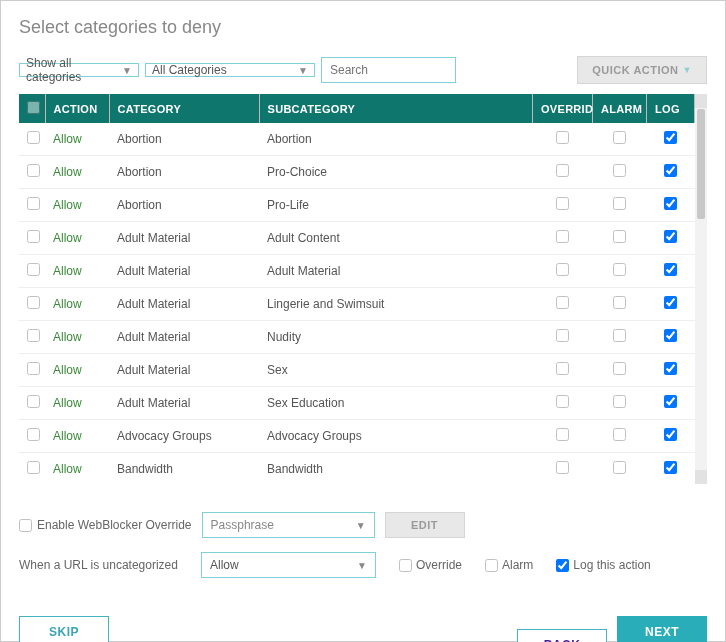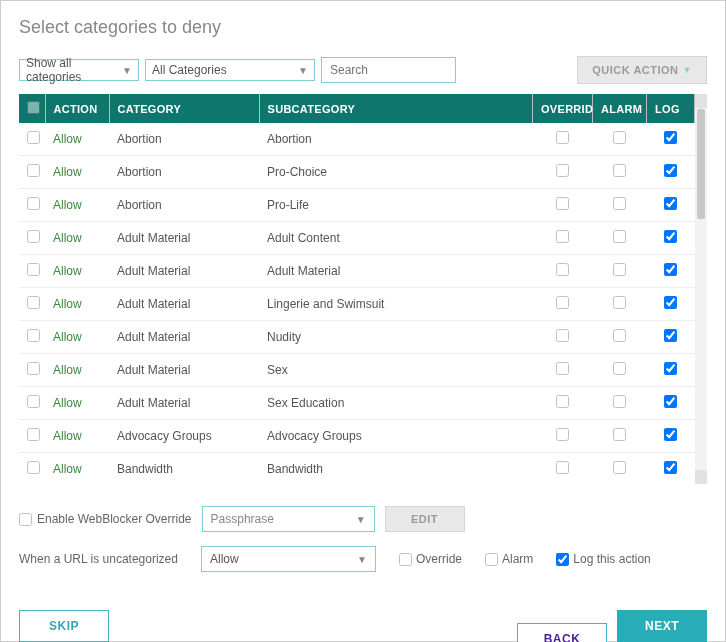--- a/index.html
+++ b/index.html
@@ -1,20 +1,20 @@
 <!DOCTYPE html>
 <html><head>
 <meta charset="utf-8">
 <style>
 * { box-sizing: border-box; margin: 0; padding: 0; }
 body { font-family: Arial, sans-serif; font-size: 12px; color: #555; background: #fff; }
 .dialog { width: 726px; height: 642px; border: 1px solid #ccc; padding: 16px 18px; position: relative; }
 .title { font-size: 18px; color: #888; font-weight: 400; margin-bottom: 18px; }
 .filter-bar { display: flex; align-items: center; gap: 6px; margin-bottom: 10px; }
-.select { border: 1px solid #7fd0d8; background: #fff; height: 22px; padding: 0 6px; font-size: 12px; color: #555; position: relative; display: flex; align-items: center; justify-content: space-between; cursor: pointer; }
+.select { border: 1px solid #7fd0d8; background: #fff; height: 14px; padding: 0 6px; font-size: 12px; color: #555; position: relative; display: flex; align-items: center; justify-content: space-between; cursor: pointer; }
 .select .caret { font-size: 10px; color: #888; margin-left: 8px; }
 .select.s1 { width: 120px; }
 .select.s2 { width: 170px; }
 .search { border: 1px solid #7fd0d8; height: 26px; width: 135px; padding: 0 8px; font-size: 12px; color: #999; }
 .spacer { flex: 1; }
 .quick-action { background: #e8e8e8; border: 1px solid #d5d5d5; color: #9a9a9a; font-weight: bold; letter-spacing: 0.5px; font-size: 11px; height: 28px; padding: 0 14px; display: flex; align-items: center; cursor: pointer; }
 .quick-action .qc { color: #8fcdd6; font-size: 9px; margin-left: 4px; }
 .table-wrap { position: relative; height: 390px; display: flex; }
 .table-scroll { overflow-y: auto; flex: 1; border-right: none; }
 .scrollbar-mimic { width: 12px; background: #f2f2f2; position: relative; }
@@ -29,21 +29,21 @@
 thead th.c-sub { width: auto; }
 thead th.c-ov { width: 60px; }
 thead th.c-al { width: 54px; }
 thead th.c-log { width: 48px; }
 tbody td { padding: 8px 8px; border-bottom: 1px solid #eee; font-size: 12px; color: #555; vertical-align: middle; }
 tbody td:first-child { text-align:center; }
 tbody td.c-ov, tbody td.c-al, tbody td.c-log { text-align:center; }
 .action-allow { color: #3a8a3a; }
 input[type=checkbox] { cursor: pointer; }
 input[type=checkbox].dim { opacity: 0.45; }
-.override-row { margin-top: 22px; display:flex; align-items:center; gap: 10px; }
+.override-row { margin-top: 28px; display:flex; align-items:center; gap: 10px; }
 .override-row label { display:flex; align-items:center; gap:5px; color:#666; }
 .passphrase-sel { border:1px solid #7fd0d8; height:26px; width:173px; display:flex; align-items:center; justify-content:space-between; padding:0 8px; color:#888; cursor:pointer; }
 .passphrase-sel .caret { font-size:10px; color:#888; }
 .edit-btn { background:#e8e8e8; border:1px solid #d5d5d5; color:#9a9a9a; font-weight:bold; letter-spacing:0.5px; font-size:11px; height:26px; width:80px; cursor:pointer; }
 .uncat-row { margin-top:14px; display:flex; align-items:center; gap:23px; color:#666; }
 .uncat-sel { border:1px solid #7fd0d8; height:26px; width:175px; display:flex; align-items:center; justify-content:space-between; padding:0 8px; color:#555; cursor:pointer; }
 .uncat-sel .caret { font-size:10px; color:#888; }
 .uncat-row label { display:flex; align-items:center; gap:4px; }
 .footer { margin-top:24px; display:flex; align-items:center; }
 .btn { height:32px; min-width:90px; font-size:12px; font-weight:bold; letter-spacing:0.5px; border:1px solid; cursor:pointer; padding:0 18px; }

